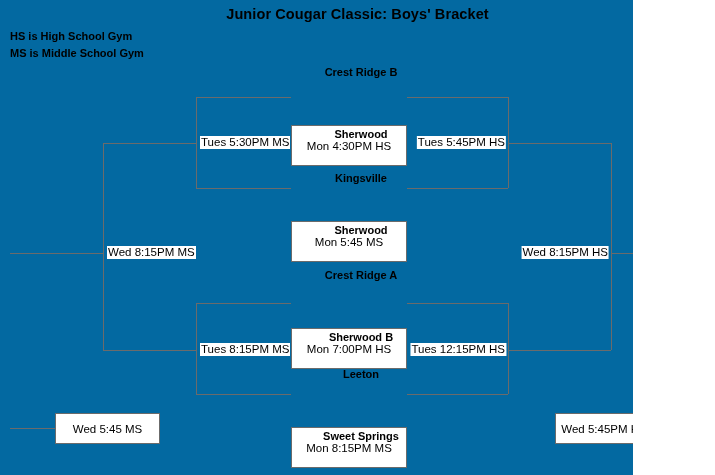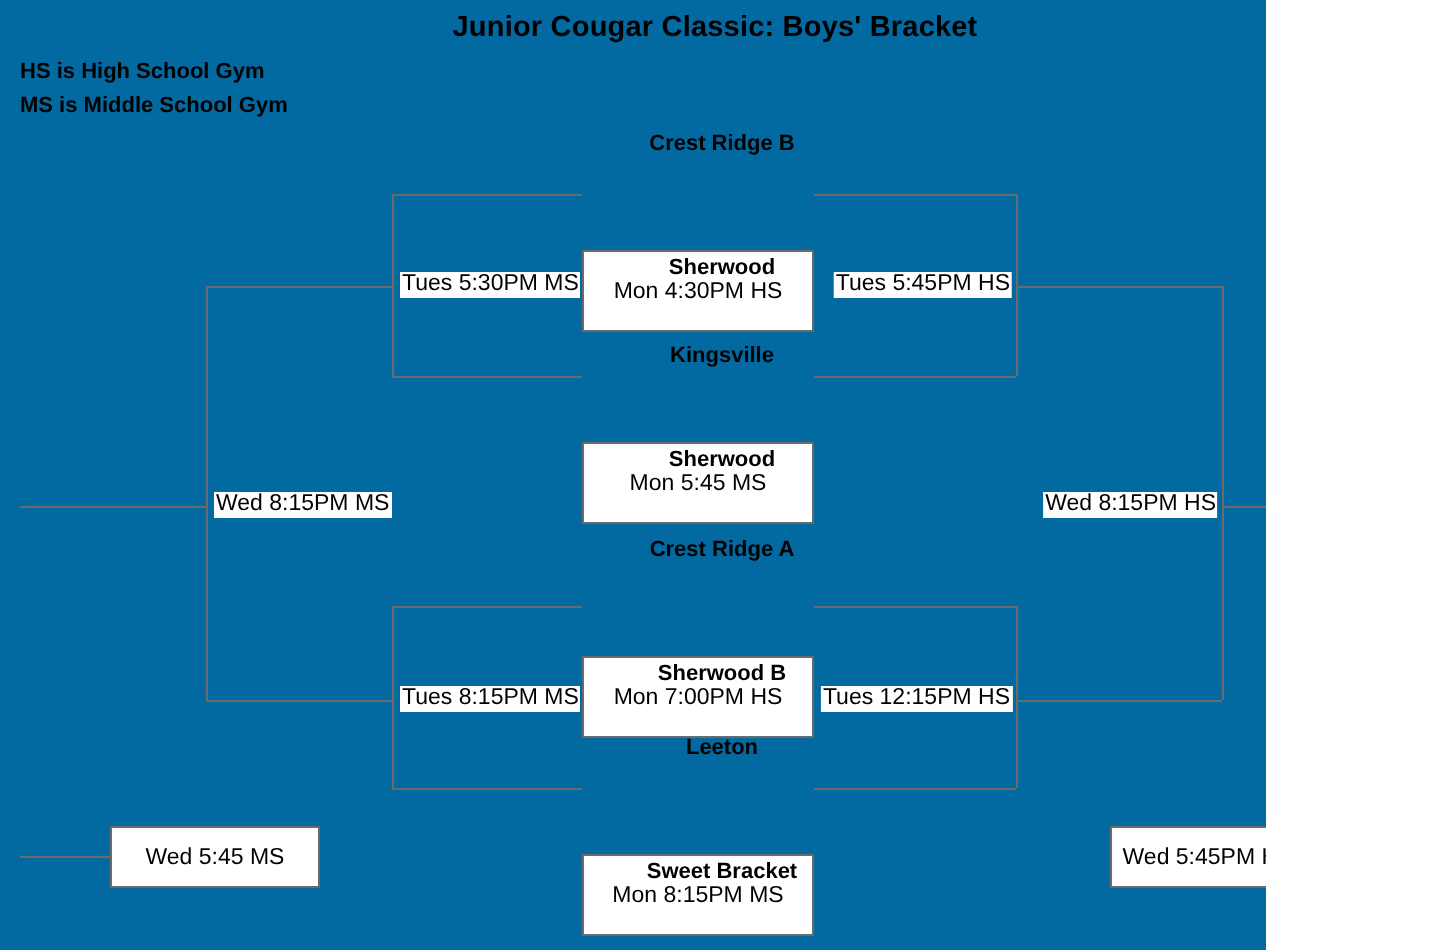--- a/index.html
+++ b/index.html
@@ -119,21 +119,21 @@
   <div class="team-label" style="left:349px; top:172px;">Kingsville</div>
   <div class="game-box" style="left:291px; top:181px; width:116px; height:41px;">Mon 5:45 MS</div>
   <div class="team-label" style="left:349px; top:224px;">Sherwood</div>
 
   <div class="team-label" style="left:349px; top:269px;">Crest Ridge A</div>
   <div class="game-box" style="left:291px; top:288px; width:116px; height:41px;">Mon 7:00PM HS</div>
   <div class="team-label" style="left:349px; top:331px;">Sherwood B</div>
 
   <div class="team-label" style="left:349px; top:368px;">Leeton</div>
   <div class="game-box" style="left:291px; top:387px; width:116px; height:41px;">Mon 8:15PM MS</div>
-  <div class="team-label" style="left:349px; top:430px;">Sweet Bracket</div>
+  <div class="team-label" style="left:349px; top:430px;">Sweet Springs</div>
 
   <div class="vline" style="left:196px; top:97px; height:91px;"></div>
   <div class="hline" style="left:196px; top:97px; width:95px;"></div>
   <div class="hline" style="left:196px; top:188px; width:95px;"></div>
 
   <div class="hline" style="left:103px; top:143px; width:93px;"></div>
   <div class="match-label" style="left:200px; top:136px;">Tues 5:30PM MS</div>
 
   <div class="vline" style="left:508px; top:97px; height:91px;"></div>
   <div class="hline" style="left:407px; top:97px; width:101px;"></div>

